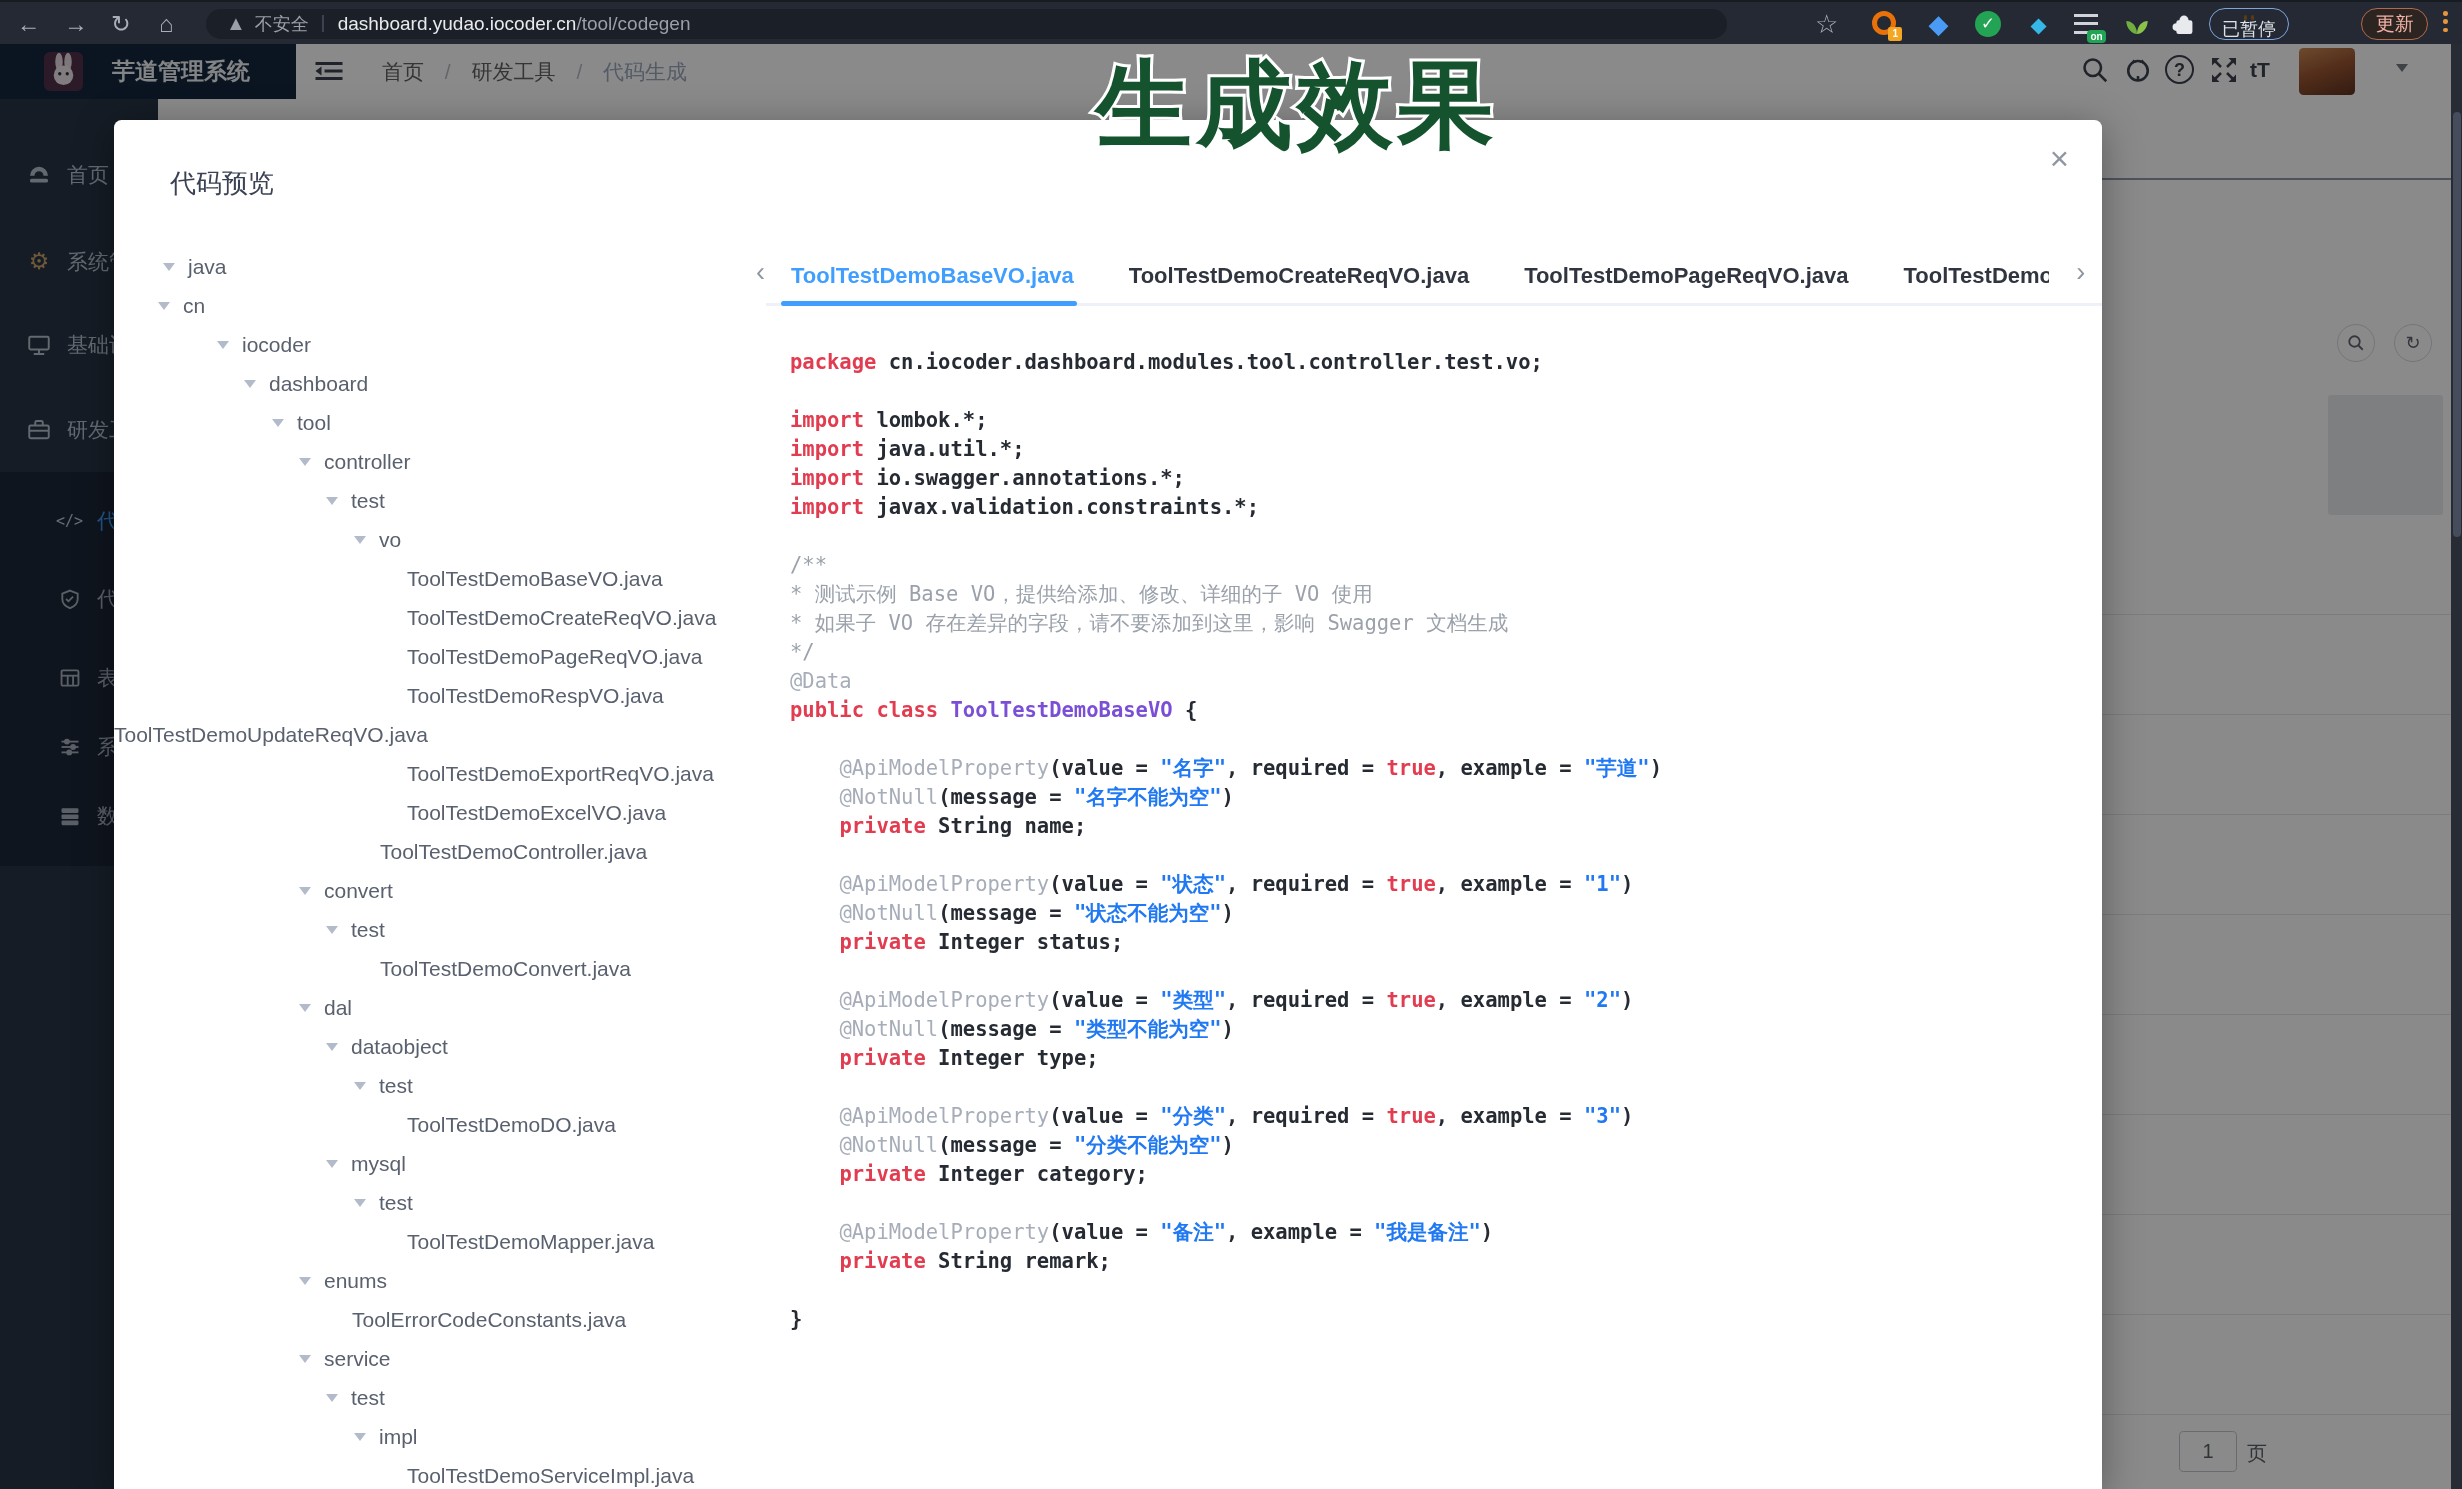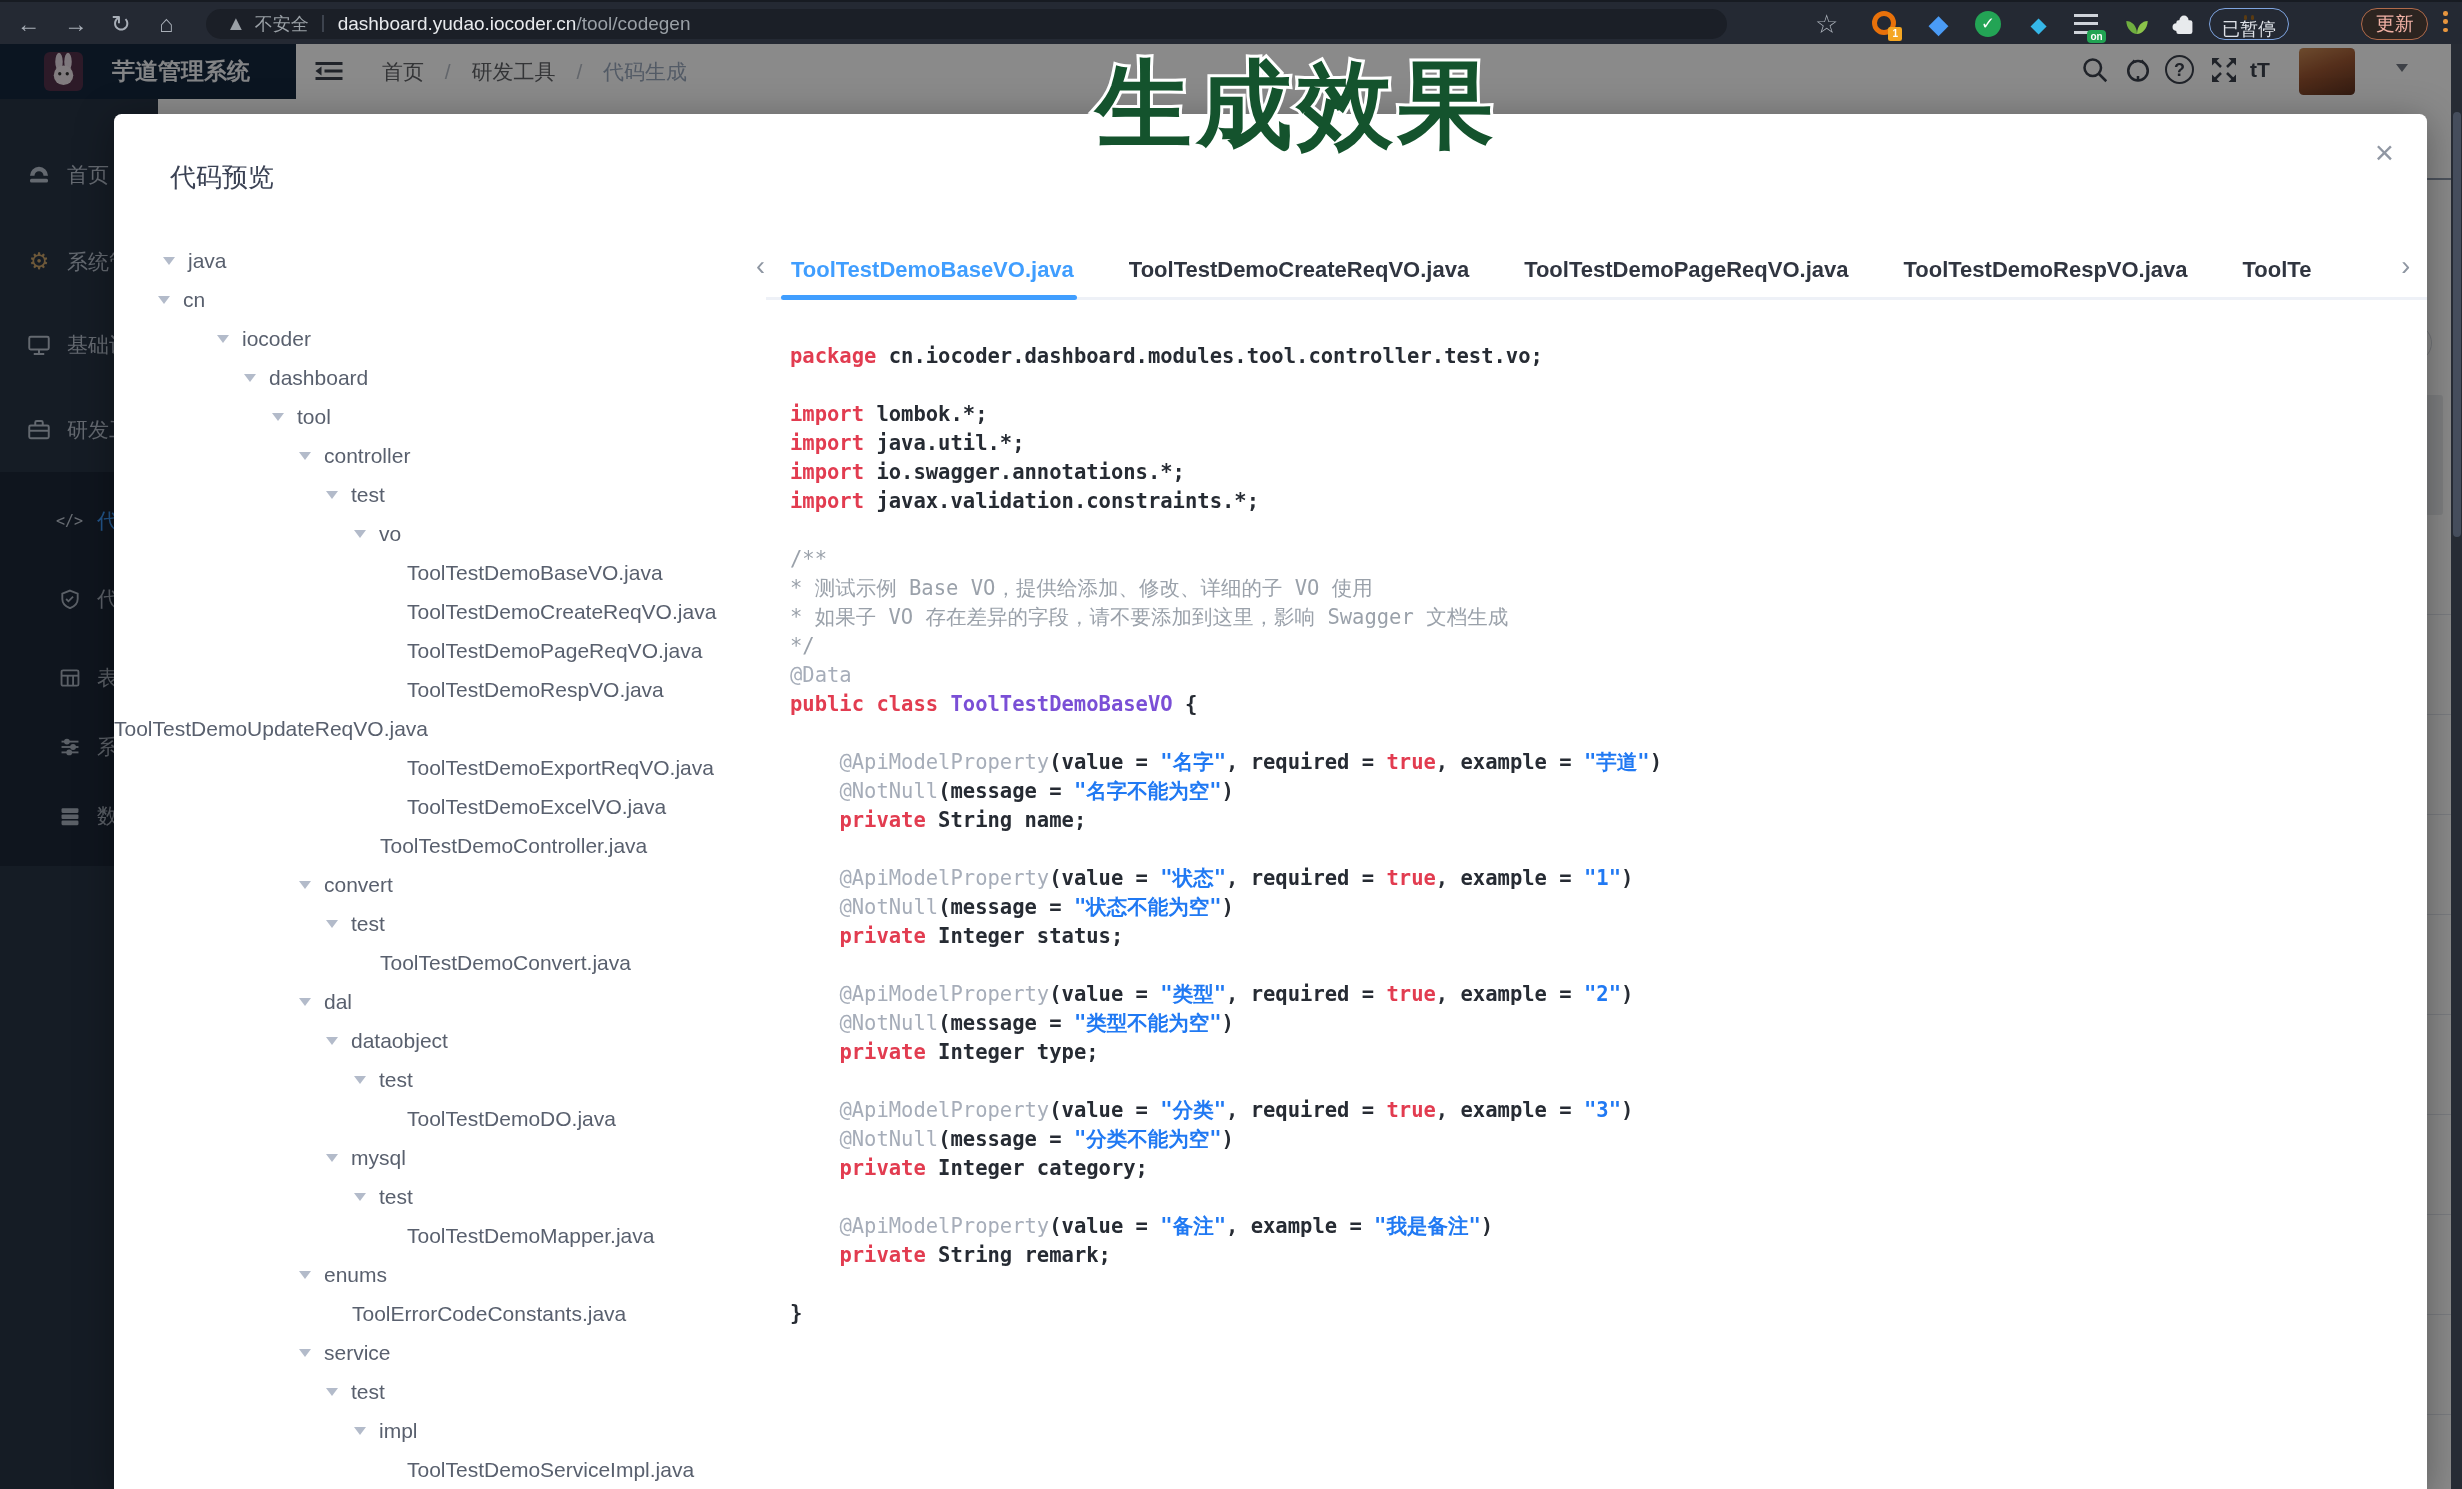--- a/index.html
+++ b/index.html
@@ -86,21 +86,21 @@
   
   .mask { position:absolute; left:0; top:44px; right:10.6px; bottom:0;
           background:rgba(0,0,0,0.46); z-index:20; }
 
   
   .scrollbar { position:absolute; right:0; top:44px; bottom:0; width:10.6px; background:#262b34; z-index:55; }
   .scroll-thumb { position:absolute; left:1.5px; right:1.5px; top:68px; height:425px;
                   background:#454d5c; border-radius:4.6px; }
 
   
-  .modal { position:absolute; left:114px; top:114px; width:2313px; bottom:0; background:#fff;
+  .modal { position:absolute; left:114px; top:120px; width:1988px; bottom:0; background:#fff;
            border-radius:7.6px 7.6px 0 0; box-shadow:0 7.6px 38px rgba(0,0,0,0.35);
            z-index:30; overflow:hidden; }
   .modal-title { position:absolute; left:56px; top:46px; font-size:26px; color:#3b4254; }
   .modal-close { position:absolute; right:33px; top:20px; font-size:33px; color:#9097a3; font-weight:300; cursor:pointer; }
 
   .tree { position:absolute; left:0; top:127px; width:668px; }
   .tree-row { height:39px; display:flex; align-items:center; font-size:21px; color:#59606e; white-space:nowrap; }
   .tree-caret { width:0; height:0; border-left:6.8px solid transparent; border-right:6.8px solid transparent;
                 border-top:8.3px solid #b3bbca; margin-right:13px; }
 

